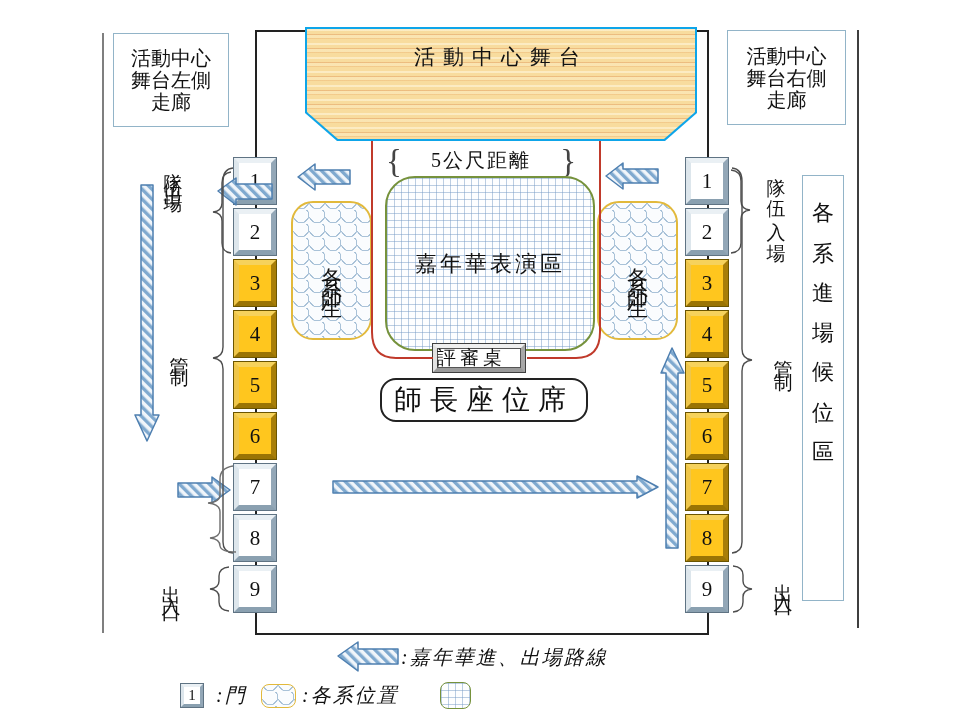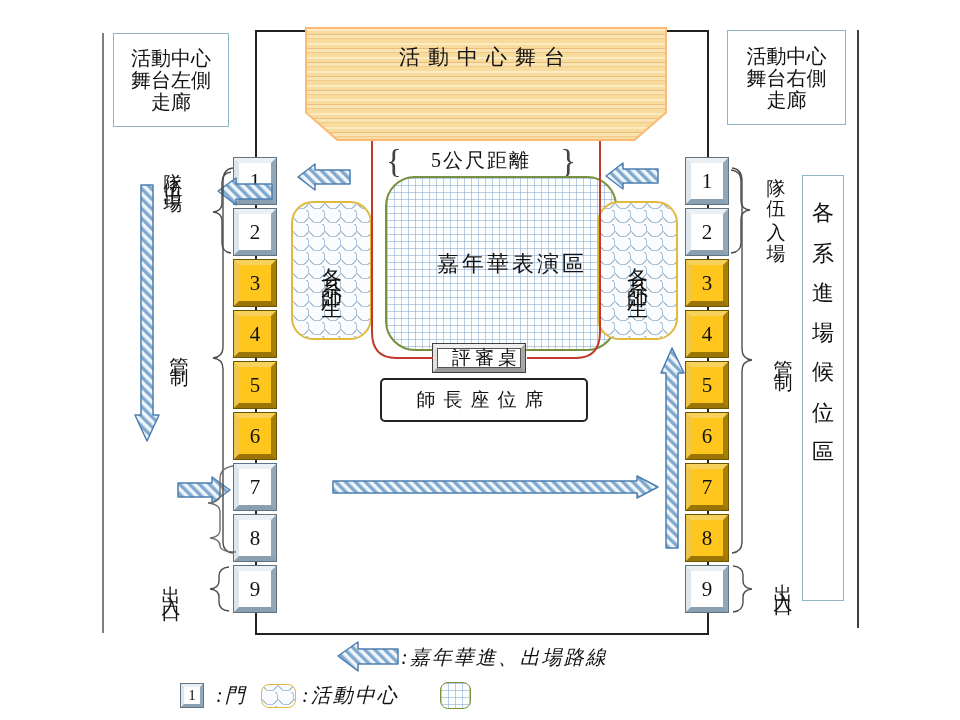--- a/index.html
+++ b/index.html
@@ -14,21 +14,21 @@
   
   .hall{left:255px;top:30px;width:450px;height:601px;border:2px solid #222;z-index:1;}
 
   
   .bluebox{border:1.5px solid #92B4C8;background:#fff;display:flex;align-items:center;justify-content:center;
            text-align:center;font-size:20px;line-height:22px;white-space:pre-line;z-index:2;}
   .corridor-left{left:113px;top:33px;width:114px;height:92px;}
   .corridor-right{left:727px;top:30px;width:117px;height:93px;}
 
   
-  .stage-outer{left:305px;top:27px;width:362px;height:114px;background:#fdba74;z-index:2;
+  .stage-outer{left:305px;top:27px;width:392px;height:114px;background:#0ea5e9;z-index:2;
     clip-path:polygon(0 0,100% 0,100% calc(100% - 28px),calc(100% - 32px) 100%,32px 100%,0 calc(100% - 28px));}
   .stage-inner{position:absolute;left:2px;top:2px;right:2px;bottom:2px;
     clip-path:polygon(0 0,100% 0,100% calc(100% - 27px),calc(100% - 31px) 100%,31px 100%,0 calc(100% - 27px));
     background-color:#F8DC9E;
     background-image:repeating-linear-gradient(to bottom,
       rgba(255,248,225,0.55) 0 2px, rgba(0,0,0,0) 2px 5px,
       rgba(219,142,82,0.40) 5px 6px, rgba(255,244,214,0.35) 6px 9px,
       rgba(228,158,92,0.28) 9px 10px, rgba(0,0,0,0) 10px 14px);
     display:flex;justify-content:center;}
   .stage-label{margin-top:14px;font-size:21px;letter-spacing:8px;}
@@ -38,44 +38,44 @@
   .distance .brace{font-size:33px;font-weight:300;color:#444;transform:scaleY(1.05);}
   .distance .dtext{font-size:20px;letter-spacing:2px;}
 
   
   .perf{left:385px;top:176px;width:206px;height:171px;border:2px solid #76923C;border-radius:30px;z-index:2;
     background-color:#FDFEFF;
     background-image:linear-gradient(rgba(122,157,199,0.5) 1px,transparent 1px),
                      linear-gradient(90deg,rgba(122,157,199,0.5) 1px,transparent 1px);
     background-size:7px 7px;
     display:flex;flex-direction:column;align-items:center;justify-content:center;gap:6px;
-    font-size:22px;letter-spacing:3px;text-align:center;padding-left:22px;}
+    font-size:22px;letter-spacing:3px;text-align:center;}
 
   
   .dept{width:77px;height:135px;border:2px solid #E2B93B;border-radius:22px;z-index:2;
     background-color:#FAFCFE;
     background-image:
       radial-gradient(circle at 8px -2px, transparent 7px, #A9C2D8 7px 8px, transparent 8.5px),
       radial-gradient(circle at 0px 5px, transparent 7px, #A9C2D8 7px 8px, transparent 8.5px);
     background-size:16px 14px;background-position:0 0,8px 7px;
     display:flex;align-items:center;justify-content:center;}
   .dept-left{left:291px;top:201px;}
   .dept-right{left:597px;top:201px;}
   .vtext{writing-mode:vertical-rl;text-orientation:upright;}
   .dept .vtext{font-size:21px;letter-spacing:10px;background:transparent;}
 
   
   .judges{left:433px;top:344px;width:84px;height:20px;background:#fff;z-index:3;
     border:4px solid;border-color:#EFEFEF #A8A8A8 #9A9A9A #E2E2E2;outline:1.5px solid #404040;
-    box-shadow:inset 0 0 0 1px #555;display:flex;align-items:center;justify-content:flex-end;
+    box-shadow:inset 0 0 0 1px #555;display:flex;align-items:center;justify-content:flex-start;
     font-size:19px;letter-spacing:4px;}
 
   
-  .teachers{left:380px;top:378px;width:204px;height:40px;border:2px solid #222;border-radius:5px;z-index:2;
-    display:flex;align-items:center;justify-content:center;font-size:19px;letter-spacing:8px;background:#fff;}
+  .teachers{left:380px;top:378px;width:204px;height:40px;border:2px solid #222;border-radius:16px;z-index:2;
+    display:flex;align-items:center;justify-content:center;font-size:28px;letter-spacing:8px;background:#fff;}
 
   
   .door{position:absolute;width:32px;height:36px;border:5px solid;outline:1.5px solid #5F7383;
     display:flex;align-items:center;justify-content:center;font-size:21px;background:#fff;z-index:3;}
   .door.white{border-color:#EAF0F4 #93A7B7 #8AA0B0 #DDE6EC;}
   .door.orange{background:#FFC61E;border-color:#F6D25C #A87E08 #9A7404 #EFC64A;outline-color:#6B5500;}
 
   
   .sidelabel{font-size:19px;z-index:2;}
 
@@ -221,21 +221,21 @@
   <div class="abs waiting">
     <span class="vtext">各系進場候位區</span>
   </div>
 
   <div class="abs legtext" style="left:401px;top:644px">:嘉年華進、出場路線</div>
   <div class="abs mini-door">
     <span>1</span>
   </div>
   <div class="abs legtext" style="left:216px;top:682px">:門</div>
   <div class="abs mini-scale"></div>
-  <div class="abs legtext" style="left:302px;top:682px">:活動中心</div>
+  <div class="abs legtext" style="left:302px;top:682px">:各系位置</div>
   <div class="abs mini-grid"></div>
 
   <svg class="overlay" viewBox="0 0 960 720" xmlns="http://www.w3.org/2000/svg">
     <defs>
       <pattern id="hatchP" width="7" height="7" patternTransform="rotate(-45)" patternUnits="userSpaceOnUse">
         <rect width="7" height="7" fill="#F0F5FA"></rect>
         <rect width="3.4" height="7" fill="#7FA9CF"></rect>
       </pattern>
     </defs>
 

